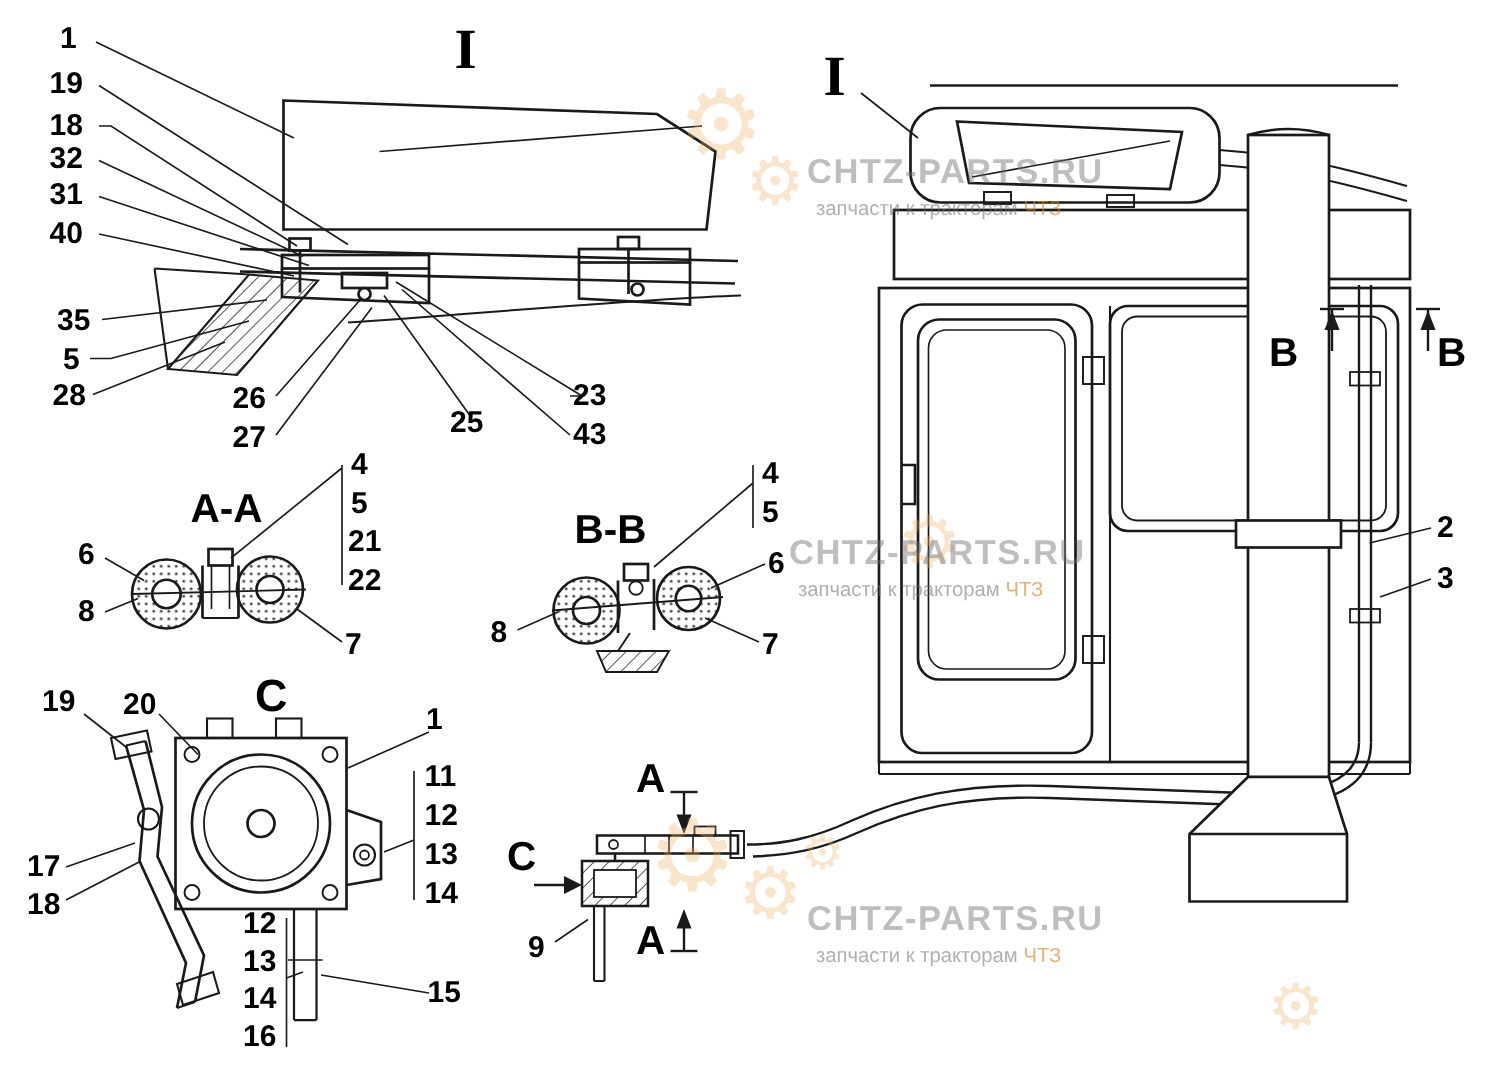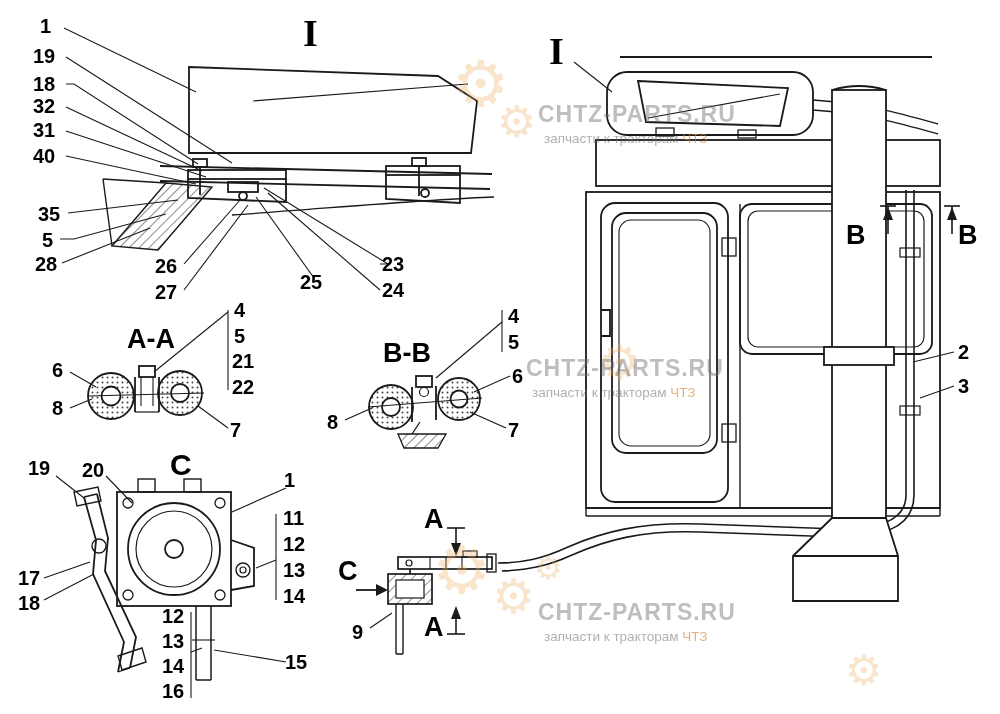--- a/index.html
+++ b/index.html
@@ -262,21 +262,21 @@
   <span class="callout" style="left:33px;top:96px">32</span>
   <span class="callout" style="left:33px;top:120px">31</span>
   <span class="callout" style="left:33px;top:146px">40</span>
   <span class="callout" style="left:38px;top:204px">35</span>
   <span class="callout" style="left:42px;top:230px">5</span>
   <span class="callout" style="left:35px;top:254px">28</span>
   <span class="callout" style="left:155px;top:256px">26</span>
   <span class="callout" style="left:155px;top:282px">27</span>
   <span class="callout" style="left:300px;top:272px">25</span>
   <span class="callout" style="left:382px;top:254px">23</span>
-  <span class="callout" style="left:382px;top:280px">24</span>
+  <span class="callout" style="left:382px;top:280px">43</span>
 
   <span class="callout" style="left:958px;top:342px">2</span>
   <span class="callout" style="left:958px;top:376px">3</span>
 
   <span class="callout" style="left:234px;top:300px">4</span>
   <span class="callout" style="left:234px;top:326px">5</span>
   <span class="callout" style="left:232px;top:351px">21</span>
   <span class="callout" style="left:232px;top:377px">22</span>
   <span class="callout" style="left:52px;top:360px">6</span>
   <span class="callout" style="left:52px;top:398px">8</span>

